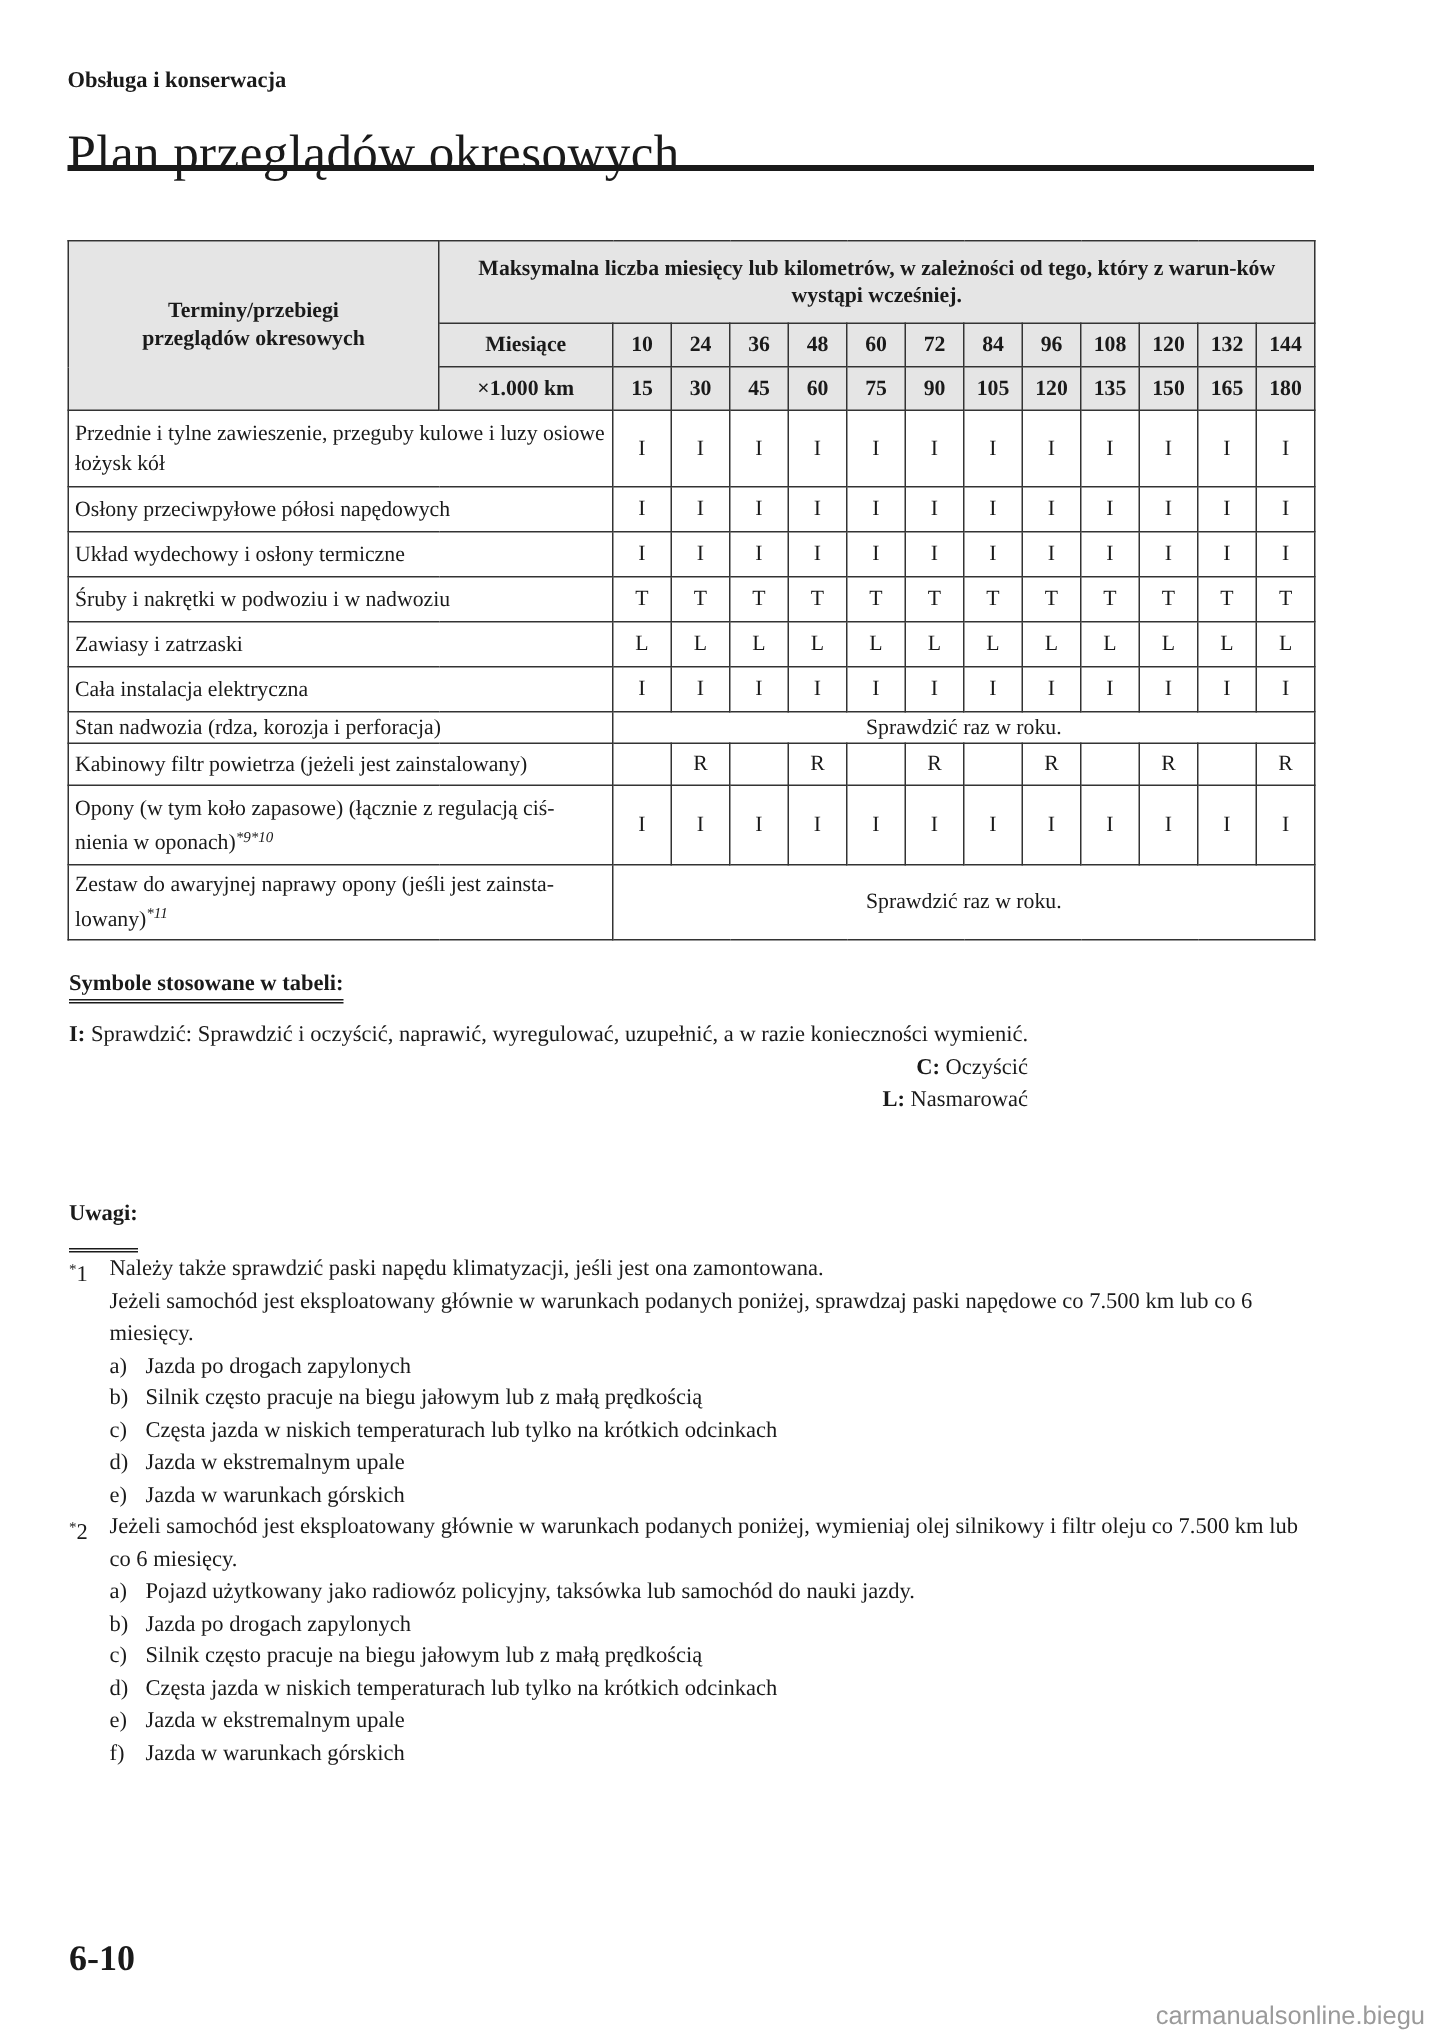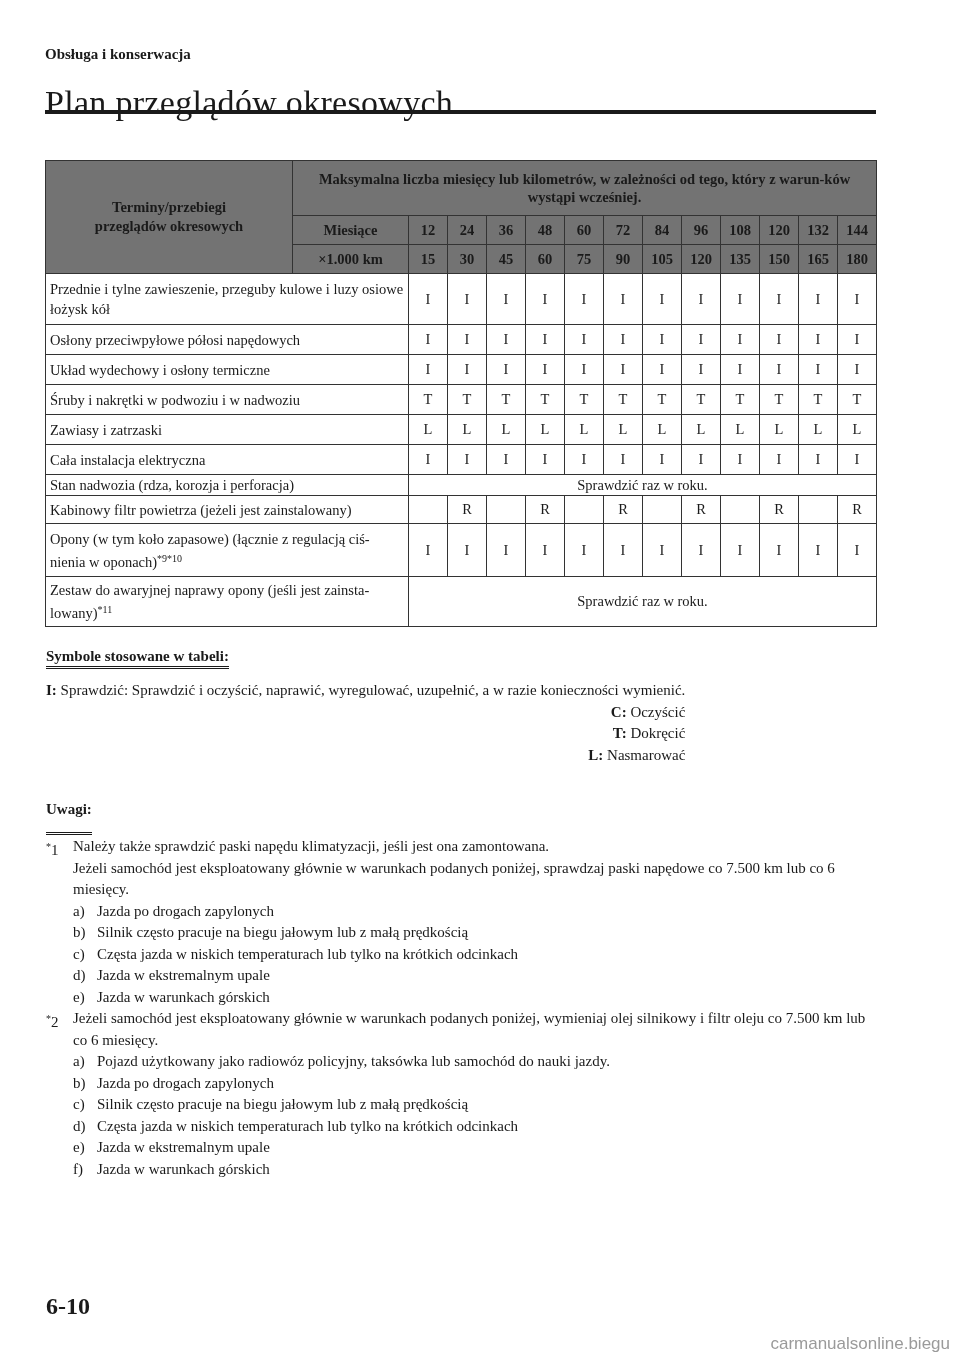--- a/index.html
+++ b/index.html
@@ -4,27 +4,27 @@
 <style>
   html, body { margin: 0; padding: 0; background: #ffffff; }
   body { width: 960px; height: 1362px; position: relative; overflow: hidden;
          font-family: "Liberation Serif", serif; color: #1a1a1a; }
   .section-label { position: absolute; left: 45px; top: 46px; font-size: 15px; font-weight: bold; }
   .page-title { position: absolute; left: 45px; top: 62px; font-size: 34px; font-weight: normal; letter-spacing: 0.3px; margin-top: 22px; }
   .title-rule { position: absolute; left: 45px; top: 110px; width: 831px; height: 4px; background: #1a1a1a; }
 
   table.sched { position: absolute; left: 45px; top: 160px; width: 831px; border-collapse: collapse; table-layout: fixed; }
   table.sched td, table.sched th { border: 1.3px solid #333; padding: 0; font-size: 14.5px; }
-  table.sched th { background: #737373; font-weight: bold; text-align: center; }
+  table.sched th { background: #e5e5e5; font-weight: bold; text-align: center; }
   .hdr-merged { height: 50px; line-height: 18px; padding: 2px 6px !important; text-align: center; }
   .hdr-row { height: 29px; }
   td.item { text-align: left; padding: 0 4px !important; line-height: 20px; font-size: 14px; }
   td.cell { text-align: center; font-size: 15px; }
   td.span-note { text-align: center; font-size: 14.5px; }
-  sup.fn { font-size: 10px; vertical-align: 5px; }
+  sup.fn { font-size: 10px; vertical-align: 5px; font-style: italic; }
 
   .symbols-heading { position: absolute; left: 46px; top: 648px; font-size: 15px; font-weight: bold;
                      border-bottom: 3px double #1a1a1a; padding-bottom: 1px; }
   .legend { position: absolute; left: 46px; top: 680px; font-size: 15px; line-height: 21.5px; text-align: right; }
   .legend b { font-weight: bold; }
   .notes-heading { position: absolute; left: 46px; top: 801px; font-size: 15px; font-weight: bold;
                    border-bottom: 3px double #1a1a1a; padding-bottom: 14px; }
   .notes { position: absolute; left: 46px; top: 836px; width: 830px; font-size: 15px; line-height: 21.5px; }
   .note { position: relative; padding-left: 27px; }
   .note .mark { position: absolute; left: 0; top: 0; }
@@ -48,21 +48,21 @@
     <col style="width:116px">
     <col span="12" style="width:39px">
   </colgroup>
   <thead>
     <tr>
       <th rowspan="3" style="line-height:19px;padding:0 30px;">Terminy/przebiegi przeglądów okresowych</th>
       <th colspan="13" class="hdr-merged">Maksymalna liczba miesięcy lub kilometrów, w zależności od tego, który z warun-ków wystąpi wcześniej.</th>
     </tr>
     <tr class="hdr-row" id="months-row">
       <th>Miesiące</th>
-    <th>12</th>
+    <th>10</th>
         <th>24</th>
         <th>36</th>
         <th>48</th>
         <th>60</th>
         <th>72</th>
         <th>84</th>
         <th>96</th>
         <th>108</th>
         <th>120</th>
         <th>132</th>
@@ -213,21 +213,20 @@
         <td class="item" colspan="2"><span>Zestaw do awaryjnej naprawy opony (jeśli jest zainsta-lowany)</span><sup class="fn">*11</sup></td>
         <td class="span-note" colspan="12">Sprawdzić raz w roku.</td>
       </tr>
     </tbody>
 </table>
 
 <div class="symbols-heading">Symbole stosowane w tabeli:</div>
 <div class="legend" id="legend">
     <div><b>I:</b> <span>Sprawdzić: Sprawdzić i oczyścić, naprawić, wyregulować, uzupełnić, a w razie konieczności wymienić.</span></div>
     <div><b>C:</b> <span>Oczyścić</span></div>
-    <div><b>T:</b> <span>Dokręcić</span></div>
     <div><b>L:</b> <span>Nasmarować</span></div>
   </div>
 
 <div class="notes-heading">Uwagi:</div>
 <div class="notes" id="notes">
     <div class="note">
       <span class="mark"><sup>*</sup><span>1</span></span>
       <div>Należy także sprawdzić paski napędu klimatyzacji, jeśli jest ona zamontowana.</div>
       <div>Jeżeli samochód jest eksploatowany głównie w warunkach podanych poniżej, sprawdzaj paski napędowe co 7.500 km lub co 6 miesięcy.</div>
       <div class="sub"><span class="lbl">a)</span><span>Jazda po drogach zapylonych</span></div>

